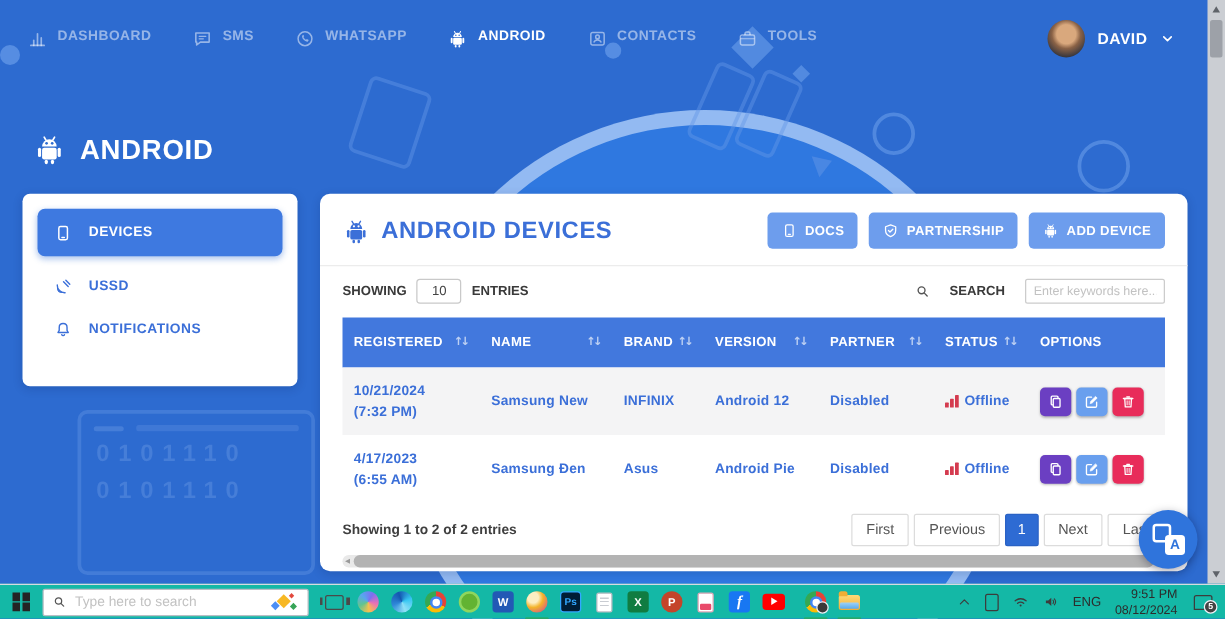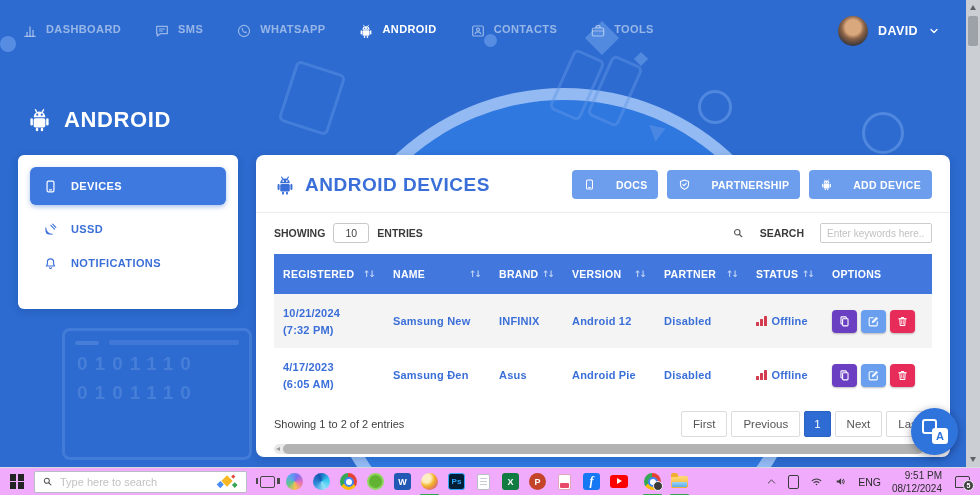--- a/index.html
+++ b/index.html
@@ -49,21 +49,21 @@
   .side-item.active{background:#3e79e0;color:#fff;height:38px;margin-bottom:7px;box-shadow:0 2px 5px rgba(46,107,211,.4)}
 
   
   .panel{position:absolute;left:256px;top:155px;width:694px;height:302px;background:#fff;border-radius:8px;
     box-shadow:0 2px 8px rgba(0,30,80,.18);z-index:10}
   .panel-head{display:flex;align-items:center;padding:15px 18px 13px;border-bottom:1px solid #ececec}
   .panel-title{display:flex;align-items:center;gap:9px;color:#3b6fd8;--eye:#fff}
   .panel-title svg{width:22px;height:22px}
   .panel-title h2{font-size:19px;font-weight:800;letter-spacing:.5px}
   .actions{margin-left:auto;display:flex;gap:9px}
-  .act-btn{display:flex;align-items:center;gap:20px;background:#6d9ded;color:#fff;border:none;border-radius:4px;
+  .act-btn{display:flex;align-items:center;gap:6px;background:#6d9ded;color:#fff;border:none;border-radius:4px;
     font-family:inherit;font-weight:700;font-size:10.5px;letter-spacing:.3px;padding:8px 11px;cursor:pointer;--eye:#6d9ded}
   .act-btn svg{width:13px;height:13px}
 
   .controls{display:flex;align-items:center;padding:10px 18px 8px;font-size:10.5px;font-weight:700;color:#3a3a3a}
   .len-input{width:36px;height:20px;border:1px solid #c9c9c9;border-radius:3px;text-align:center;
     font-family:inherit;font-size:10.5px;color:#444;margin:0 8px}
   .searchwrap{margin-left:auto;display:flex;align-items:center;gap:16px}
   .searchwrap svg{width:12px;height:12px;color:#555}
   .search-input{width:112px;height:20px;border:1px solid #ccc;border-radius:2px;font-family:inherit;
     font-size:10px;padding:0 6px;color:#555}
@@ -83,21 +83,21 @@
   .bars{display:inline-flex;align-items:flex-end;gap:1.5px}
   .bars i{display:block;width:2.5px;background:#d43b4f;border-radius:.5px}
   .bars i:nth-child(1){height:4px}.bars i:nth-child(2){height:7px}.bars i:nth-child(3){height:10px}
   .opt-cell{display:flex;gap:4px;padding-left:9px}
   .opt-btn{width:25px;height:23px;border:none;border-radius:4px;display:flex;align-items:center;justify-content:center;
     cursor:pointer;color:#fff;box-shadow:0 1px 2px rgba(0,0,0,.25)}
   .opt-btn svg{width:13px;height:13px}
   .b-copy{background:#6b3fc2}.b-edit{background:#699fee}.b-del{background:#e82c5a}
 
   .tfoot{display:flex;align-items:center;margin:9px 18px 0}
-  .summary{font-size:11px;color:#3f3f3f;font-weight:400}
+  .summary{font-size:11px;color:#3f3f3f;font-weight:700}
   .pager{margin-left:auto;display:flex;gap:4px;align-items:center}
   .pg{border:1px solid #dcdcdc;background:#fff;color:#555;font-family:Liberation Sans, sans-serif;font-size:11.5px;
     padding:6px 11px;border-radius:2px;cursor:pointer}
   .pg.active{background:#2e6bd3;border-color:#2a62c4;color:#fff;padding:6px 9px;min-width:24px}
 
   .hscroll{margin:7px 18px 0;height:10px;background:#e9e9e9;border-radius:5px;position:relative}
   .hthumb{position:absolute;left:9px;right:9px;top:0;height:10px;background:#b3b3b3;border-radius:5px}
   .harrow{position:absolute;top:2.5px;width:0;height:0;border-top:2.5px solid transparent;border-bottom:2.5px solid transparent}
   .harrow.left{left:2px;border-right:4px solid #9a9a9a}
   .harrow.right{right:2px;border-left:4px solid #9a9a9a}
@@ -110,21 +110,21 @@
     color:#2f74dc;font-size:11px;font-weight:800;display:flex;align-items:center;justify-content:center}
 
   
   .vscroll{position:absolute;right:0;top:0;width:14px;height:467px;background:#cbced3;z-index:55}
   .vthumb{position:absolute;left:2px;right:2px;top:16px;height:30px;background:#9da1a8;border-radius:2px}
   .varrow{position:absolute;left:4px;width:0;height:0;border-left:3px solid transparent;border-right:3px solid transparent}
   .varrow.up{top:5px;border-bottom:5px solid #5f6369}
   .varrow.down{bottom:5px;border-top:5px solid #5f6369}
 
   
-  .taskbar{position:absolute;left:0;right:0;bottom:0;height:28px;background:#f0abfc;border-top:1px solid #d6dae0;
+  .taskbar{position:absolute;left:0;right:0;bottom:0;height:28px;background:#14b8a6;border-top:1px solid #d6dae0;
     display:flex;align-items:center;z-index:60}
   .start{width:34px;height:28px;display:flex;align-items:center;justify-content:center;cursor:pointer}
   .win{display:grid;grid-template-columns:6.5px 6.5px;grid-template-rows:6.5px 6.5px;gap:1.5px}
   .win i{background:#242424}
   .tsearch{width:213px;height:22px;background:#fff;border:1px solid #b9bec5;border-radius:2px;display:flex;
     align-items:center;padding:0 7px;gap:7px}
   .tsearch svg{width:11px;height:11px;color:#555;flex:none}
   .tsearch input{border:none;outline:none;font-family:inherit;font-size:11px;color:#4a4a4a;flex:1;min-width:0;background:transparent}
   .spark{position:relative;width:24px;height:17px;flex:none}
   .spark i{position:absolute;transform:rotate(45deg)}
@@ -501,21 +501,21 @@
             <svg>
               <use href="#i-trash"></use>
             </svg>
           </button>
       </div>
     </div>
 
     <div class="trow">
       <div class="td c1">
         <span>4/17/2023</span>
-        <span class="l2">(6:05 AM)</span>
+        <span class="l2">(6:55 AM)</span>
       </div>
       <div class="td c2">Samsung Đen</div>
       <div class="td c3">Asus</div>
       <div class="td c4">Android Pie</div>
       <div class="td c5">Disabled</div>
       <div class="td c6 status-cell">
         <span class="bars">
             <i></i>
             <i></i>
             <i></i>

